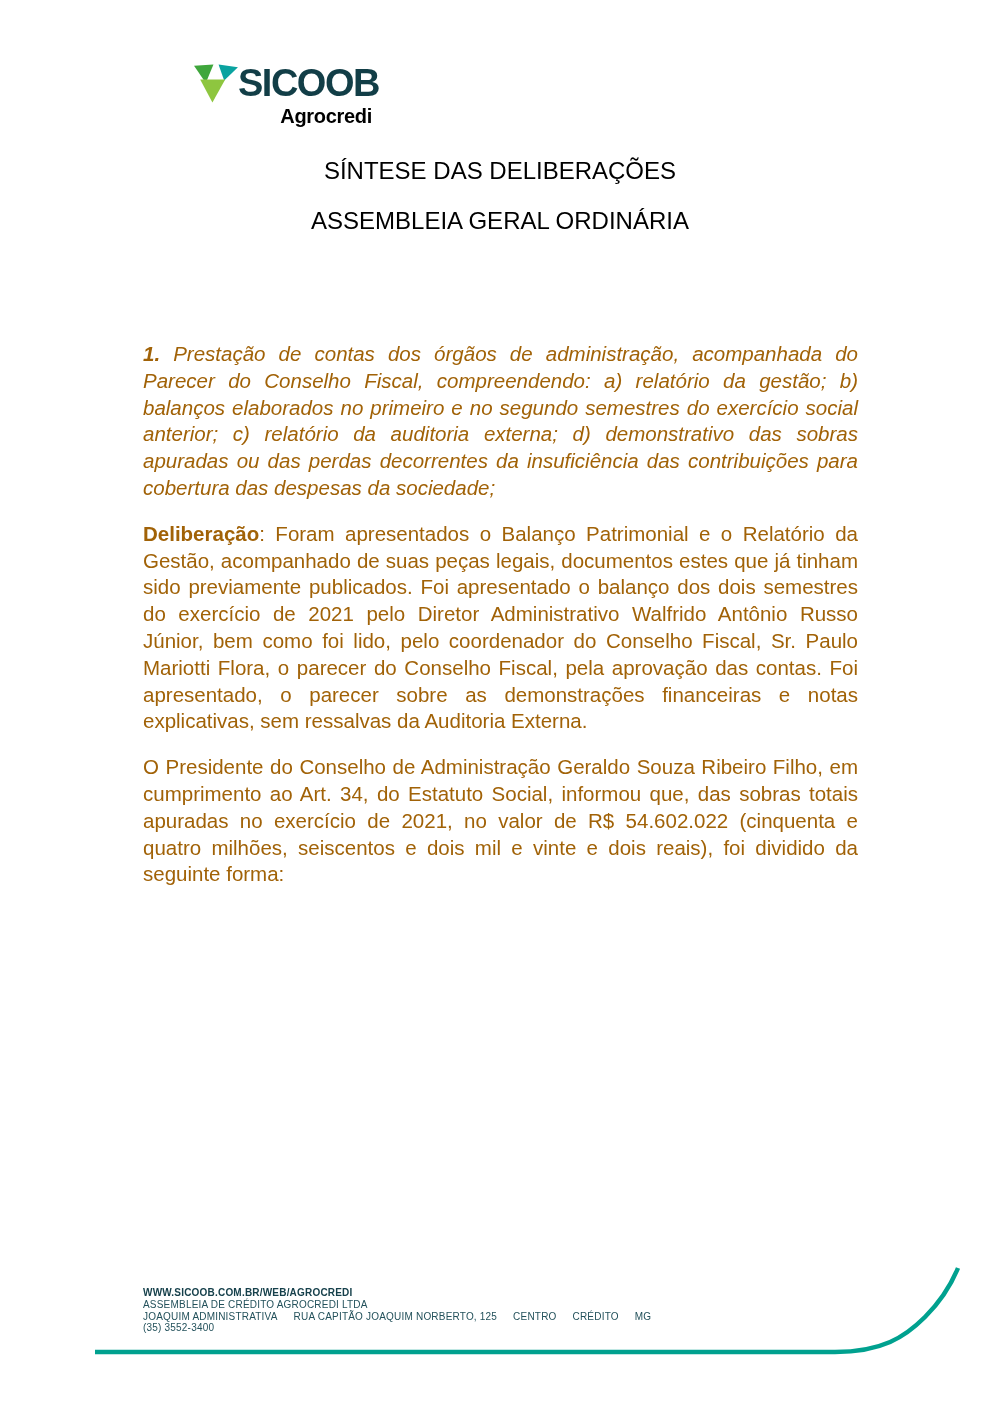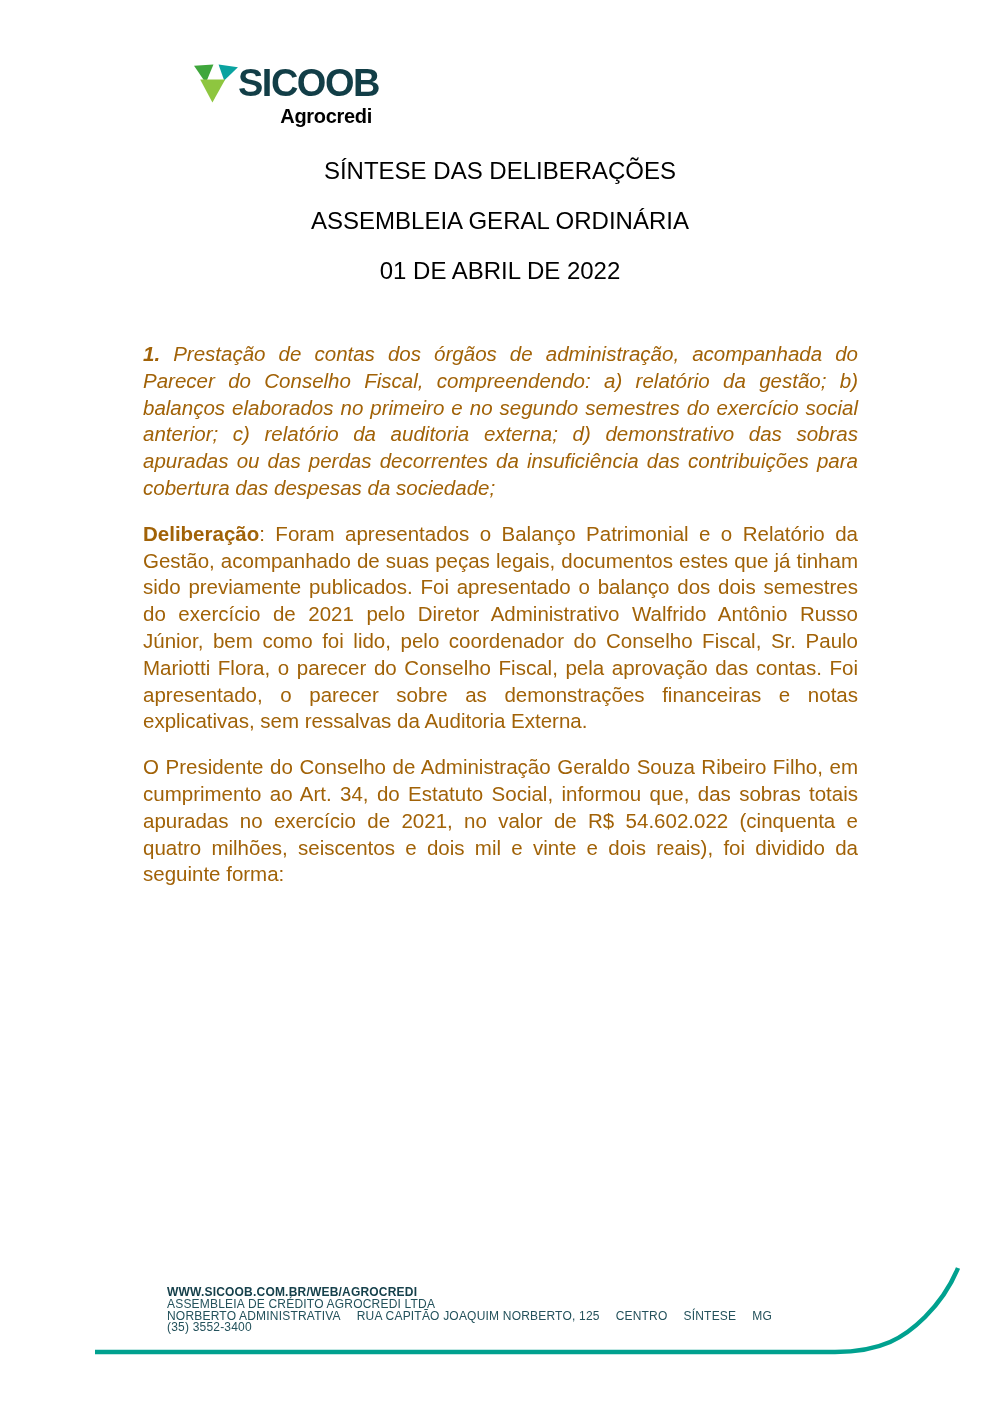--- a/index.html
+++ b/index.html
@@ -89,24 +89,23 @@
   .para-item .item-number { font-weight: bold; font-style: italic; }
   .para-delib .delib-label { font-weight: bold; }
 
   
   .footer {
     position: absolute;
     left: 143px;
     top: 1287px;
     width: 740px;
     color: #23515B;
-    font-size: 12px;
+    font-size: 10px;
     line-height: 11.8px;
     letter-spacing: 0.2px;
-    margin-left: 24px;
   }
   .footer .site {
     font-weight: bold;
     color: #16404B;
   }
   .footer .addr span { margin-right: 16px; }
   .footer .addr span:last-child { margin-right: 0; text-align: center; }
 
   
   .swoosh {
@@ -128,35 +127,34 @@
       <polygon points="4,6 42,4 27,40" fill="#3FA63C"></polygon>
       <polygon points="52,4 90,9 63,35" fill="#0AA3A0"></polygon>
       <polygon points="16,33 65,33 40,78" fill="#8EC63F"></polygon>
     </svg>
     <div class="logo-word">SICOOB</div>
     <div class="logo-sub">Agrocredi</div>
   </div>
 
   <div id="title-1" class="doc-title">SÍNTESE DAS DELIBERAÇÕES</div>
   <div id="title-2" class="doc-title">ASSEMBLEIA GERAL ORDINÁRIA</div>
-  <div id="title-3" class="doc-title">01 DE ABRIL DE 2022</div>
 
   <div class="body-text">
     <p class="para-item"><span class="item-number">1.</span><span> Prestação de contas dos órgãos de administração, acompanhada do Parecer do Conselho Fiscal, compreendendo: a) relatório da gestão; b) balanços elaborados no primeiro e no segundo semestres do exercício social anterior; c) relatório da auditoria externa; d) demonstrativo das sobras apuradas ou das perdas decorrentes da insuficiência das contribuições para cobertura das despesas da sociedade;</span></p>
 
     <p class="para-delib"><span class="delib-label">Deliberação</span><span>: Foram apresentados o Balanço Patrimonial e o Relatório da Gestão, acompanhado de suas peças legais, documentos estes que já tinham sido previamente publicados. Foi apresentado o balanço dos dois semestres do exercício de 2021 pelo Diretor Administrativo Walfrido Antônio Russo Júnior, bem como foi lido, pelo coordenador do Conselho Fiscal, Sr. Paulo Mariotti Flora, o parecer do Conselho Fiscal, pela aprovação das contas. Foi apresentado, o parecer sobre as demonstrações financeiras e notas explicativas, sem ressalvas da Auditoria Externa.</span></p>
 
     <p class="para-president">O Presidente do Conselho de Administração Geraldo Souza Ribeiro Filho, em cumprimento ao Art. 34, do Estatuto Social, informou que, das sobras totais apuradas no exercício de 2021, no valor de R$ 54.602.022 (cinquenta e quatro milhões, seiscentos e dois mil e vinte e dois reais), foi dividido da seguinte forma:</p>
   </div>
 
   <div class="footer">
     <div class="site">WWW.SICOOB.COM.BR/WEB/AGROCREDI</div>
     <div class="company">ASSEMBLEIA DE CRÉDITO AGROCREDI LTDA</div>
     <div class="addr">
-      <span>NORBERTO ADMINISTRATIVA</span><span>RUA CAPITÃO JOAQUIM NORBERTO, 125</span><span>CENTRO</span><span>SÍNTESE</span><span>MG</span>
+      <span>JOAQUIM ADMINISTRATIVA</span><span>RUA CAPITÃO JOAQUIM NORBERTO, 125</span><span>CENTRO</span><span>CRÉDITO</span><span>MG</span>
     </div>
     <div class="phone">(35) 3552-3400</div>
   </div>
 
   <svg class="swoosh" viewBox="0 0 1000 110" xmlns="http://www.w3.org/2000/svg" aria-hidden="true">
     <path d="M 95 92 H 835 C 882 92 905 77 925 57 C 941 41 951 25 958 8" fill="none" stroke="#00A18F" stroke-width="4.5" stroke-linecap="butt"></path>
   </svg>
 
 </div>
 

